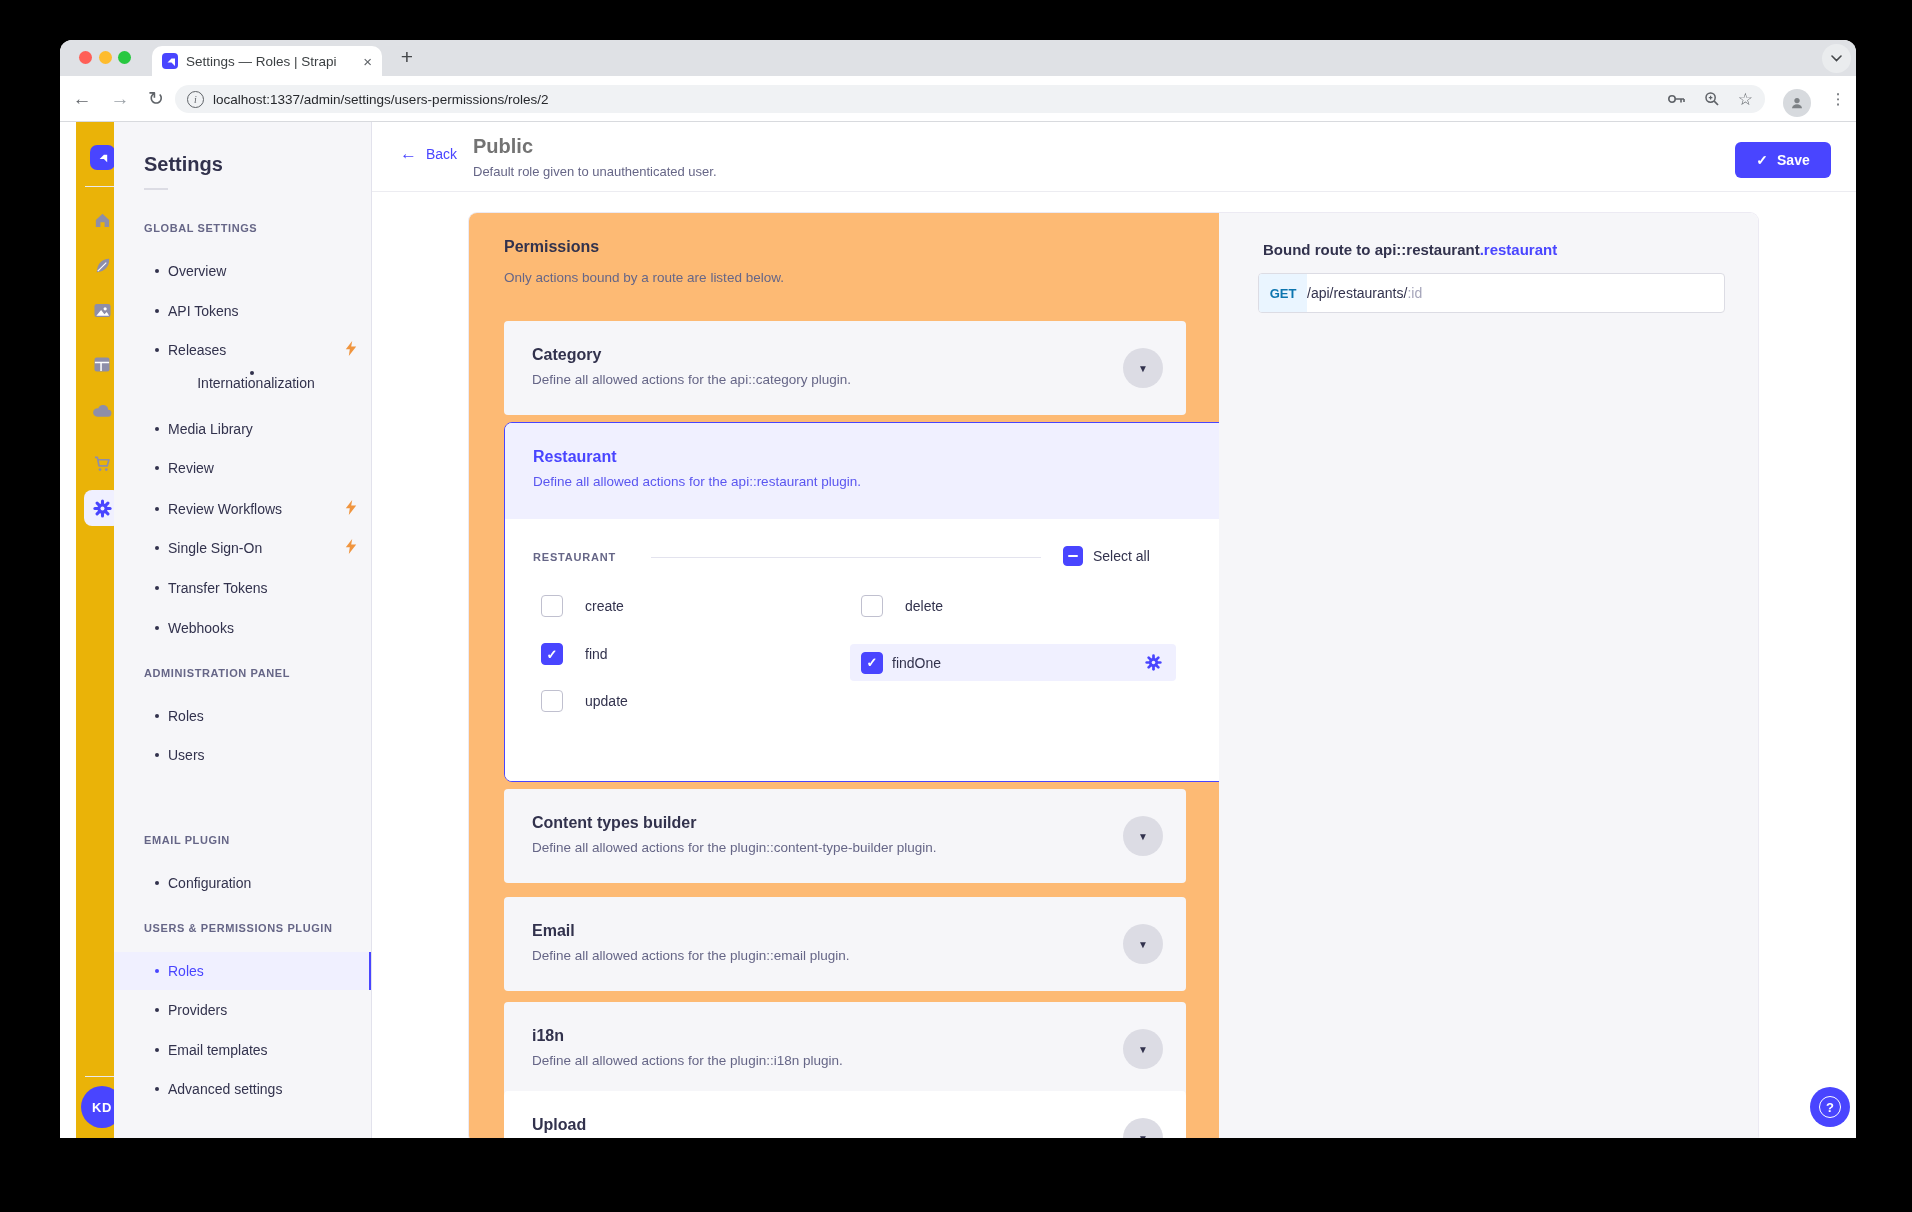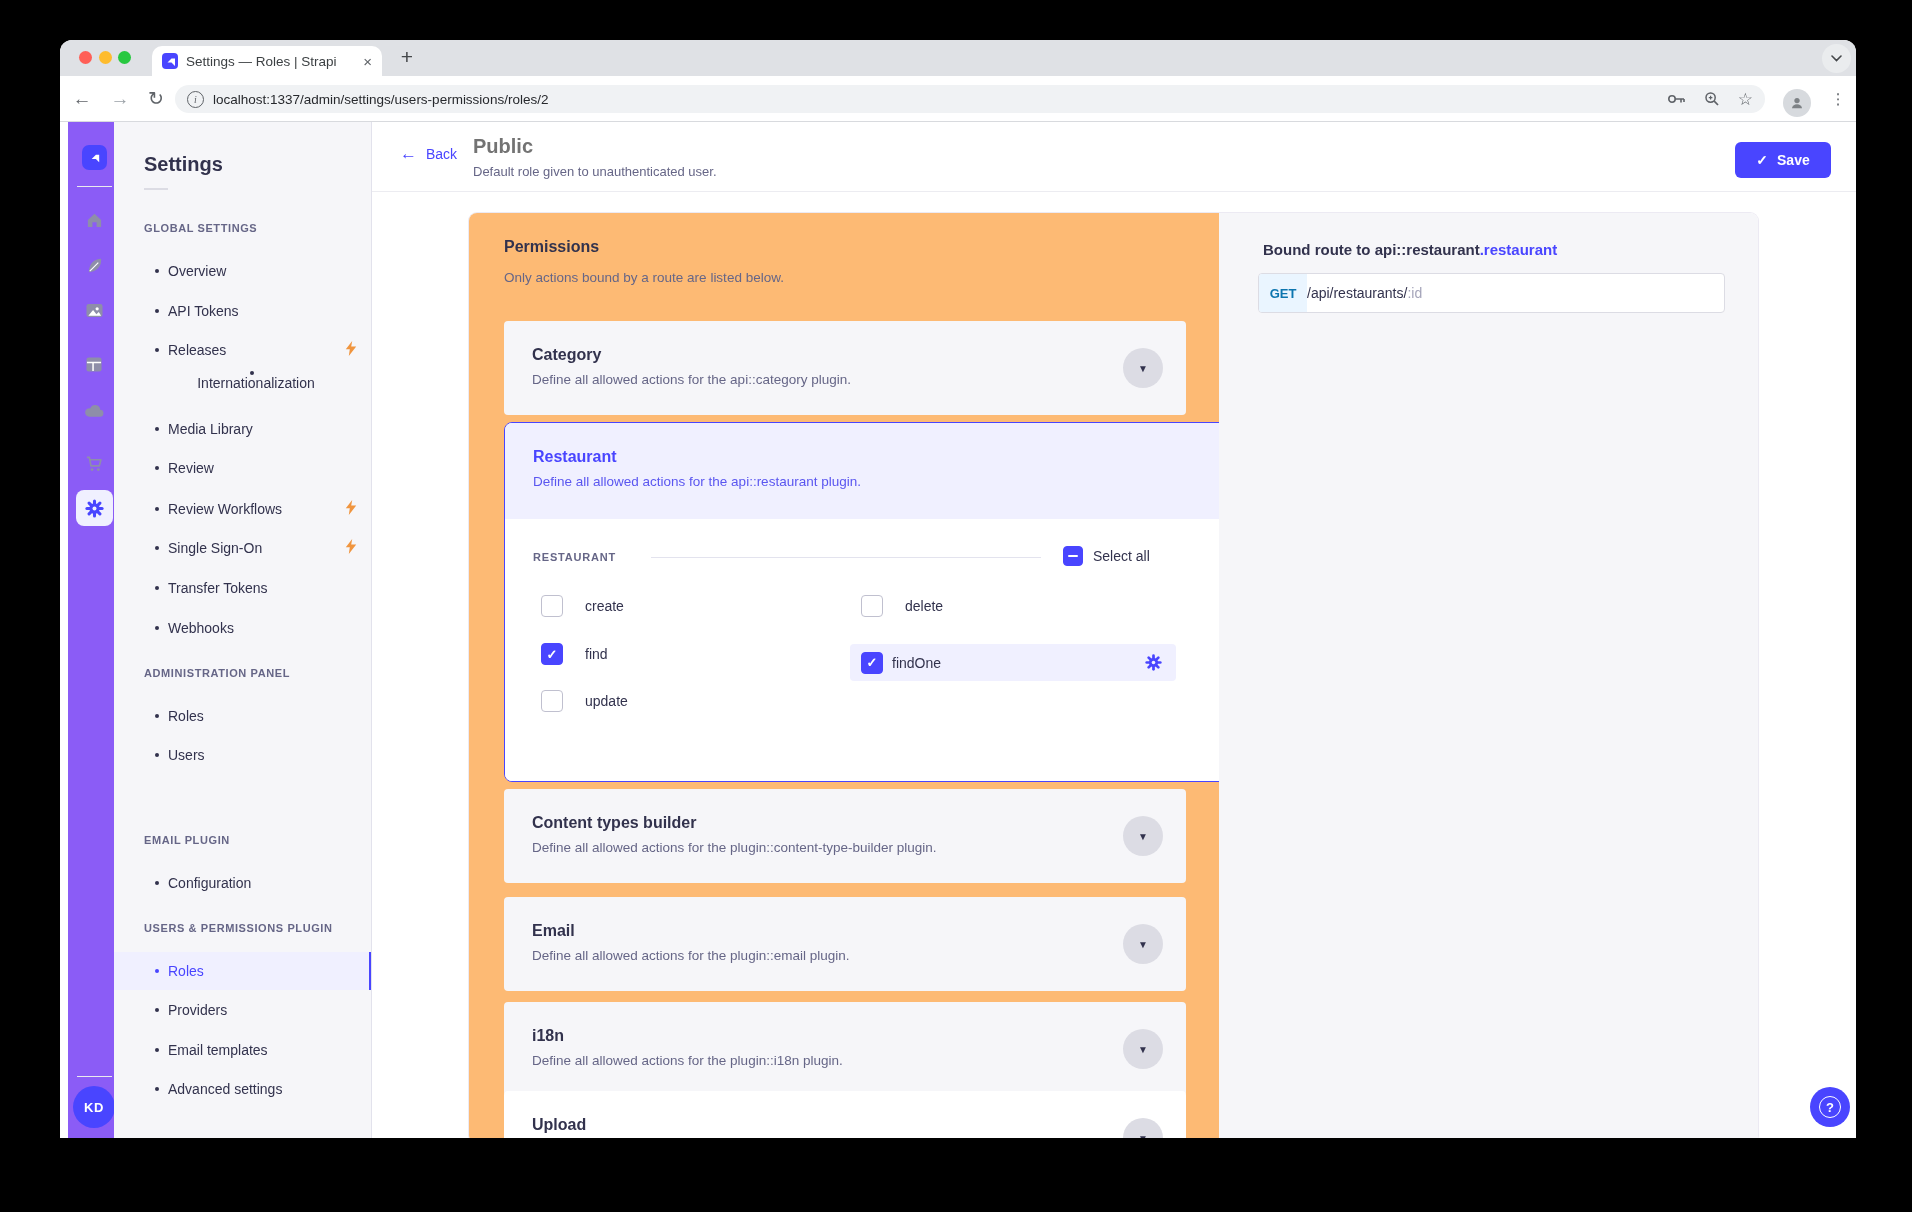--- a/index.html
+++ b/index.html
@@ -22,21 +22,21 @@
   .urlbar{position:absolute;left:115px;top:9px;width:1590px;height:28px;border-radius:14px;background:#f0f2f4;display:flex;align-items:center;padding:0 12px;box-sizing:border-box;}
   .info-circ{width:15px;height:15px;border-radius:50%;border:1.5px solid #5f6368;color:#5f6368;font-size:10px;display:flex;align-items:center;justify-content:center;flex:none;font-style:italic;font-family:"Liberation Serif",serif;}
   .url-text{font-size:13.5px;color:#27292d;margin-left:9px;flex:1;white-space:nowrap;}
   .pill-ico{margin-left:18px;flex:none;display:flex;align-items:center;}
   .star{font-size:17px;color:#5f6368;line-height:1;}
   .chr-avatar{position:absolute;left:1723px;top:13px;width:28px;height:28px;border-radius:50%;background:#d7dade;display:flex;align-items:center;justify-content:center;}
   .chr-dots{position:absolute;left:1766px;top:0;width:24px;height:45px;line-height:45px;text-align:center;font-size:15px;color:#5f6368;}
 
   
   .app{position:absolute;left:0;top:82px;width:1796px;height:1016px;background:#fff;}
-  .navstrip{position:absolute;left:8px;top:0;width:53px;height:100%;background:#8b5cf6;border-right:1px solid #eaeaef;box-sizing:border-box;}
+  .navstrip{position:absolute;left:16px;top:0;width:53px;height:100%;background:#eab308;border-right:1px solid #eaeaef;box-sizing:border-box;}
   .logo{position:absolute;left:14px;top:23px;width:25px;height:25px;border-radius:7px;background:#4945ff;display:flex;align-items:center;justify-content:center;}
   .nav-divider{position:absolute;left:9px;width:35px;height:1px;background:#eaeaef;}
   .nav-ico{position:absolute;left:0;width:52px;height:22px;display:flex;align-items:center;justify-content:center;}
   .gear-bg{position:absolute;left:8px;top:368px;width:37px;height:36px;border-radius:8px;background:#f0f0ff;display:flex;align-items:center;justify-content:center;}
   .kd{position:absolute;left:5px;top:964px;width:42px;height:42px;border-radius:50%;background:#4945ff;color:#fff;font-size:13px;font-weight:700;display:flex;align-items:center;justify-content:center;letter-spacing:.5px;}
 
   .sidebar{position:absolute;left:54px;top:0;width:258px;height:100%;background:#f6f6f9;border-right:1px solid #e2e2ec;box-sizing:border-box;}
   .sb-title{position:absolute;left:30px;top:31px;font-size:20px;font-weight:700;color:#32324d;}
   .sb-divider{position:absolute;left:30px;top:66px;width:24px;height:2px;background:#dcdce4;}
   .sb-label{position:absolute;left:30px;font-size:11px;font-weight:700;letter-spacing:.6px;color:#666687;}

